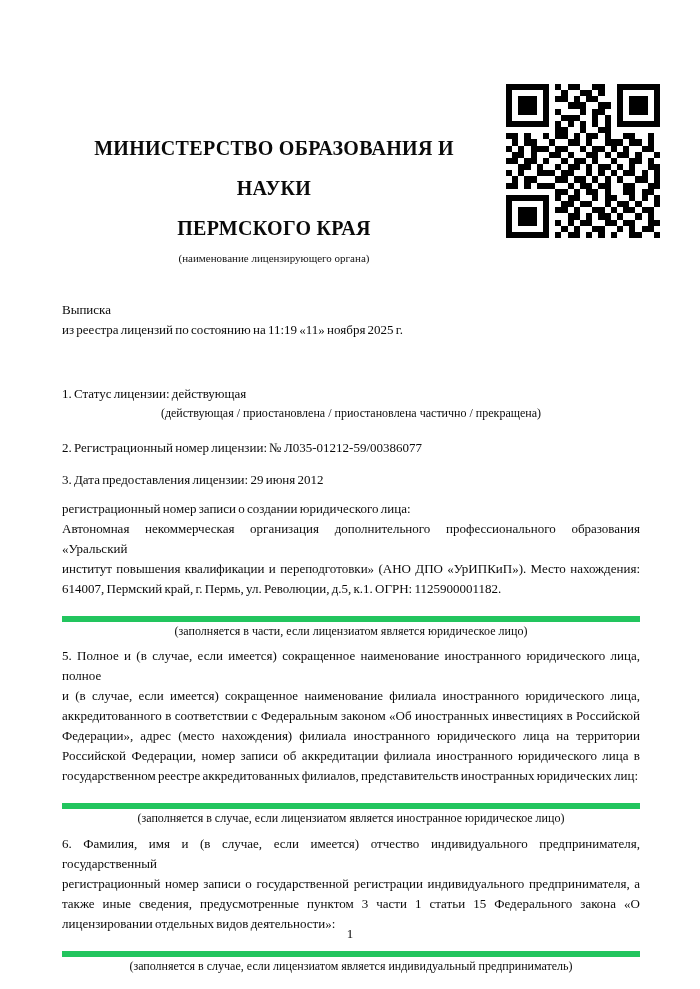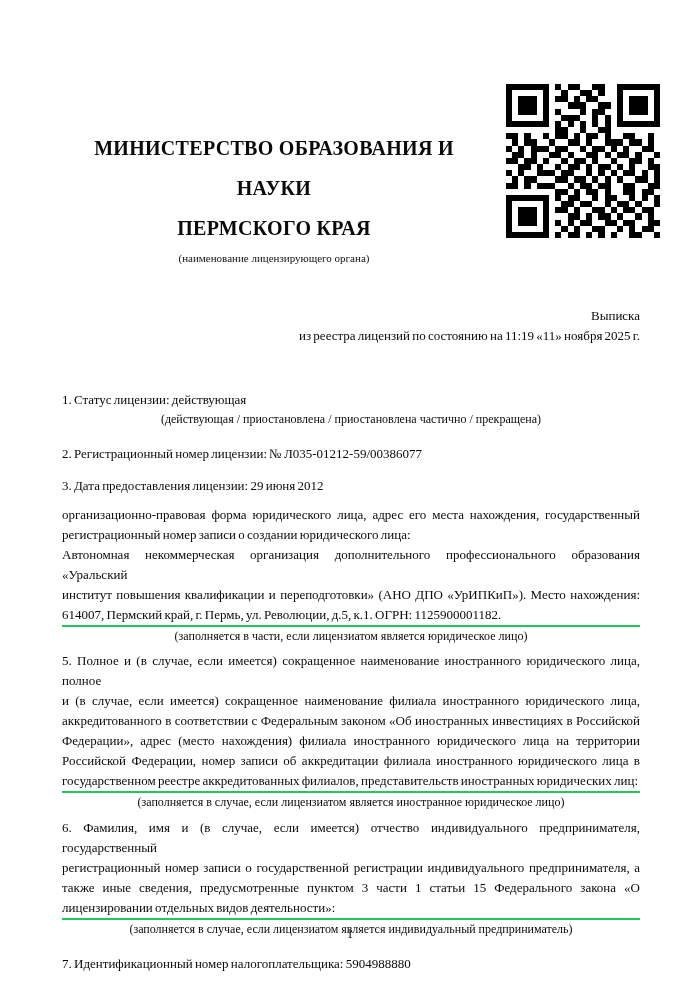--- a/index.html
+++ b/index.html
@@ -27,26 +27,26 @@
     position: absolute; left: 506px; top: 84px; width: 154px; height: 154px;
     shape-rendering: crispEdges;
   }
   .qr rect { fill: #000000; }
   
   .content {
     position: absolute; left: 62px; top: 300px; width: 578px;
     font-size: 13px; line-height: 20px;
     word-spacing: -1px;
   }
-  .doc-title { margin-top: 6px; text-align: right; }
+  .doc-title { margin-top: 0; text-align: left; }
   .line { margin: 0; }
   .para { margin: 0; }
   .jl { text-align: justify; text-align-last: justify; }
   .jl.last { text-align: left; text-align-last: left; }
-  .underlined { border-bottom: 2px solid #22c55e; padding-bottom: 0px; }
+  .underlined { border-bottom: 6px solid #22c55e; padding-bottom: 17px; }
   .caption {
     font-size: 12px; line-height: 14px; text-align: center;
     margin-top: 2px; word-spacing: 0;
   }
   .mt27 { margin-top: 44px; }
   .mt18 { margin-top: 18px; }
   .mt12 { margin-top: 12px; }
   .mt9  { margin-top: 9px; }
   .mt8  { margin-top: 8px; }
   .mt22 { margin-top: 18px; }
@@ -405,21 +405,20 @@
   </div>
 
   <p class="line mt27">1. Статус лицензии: действующая</p>
   <div class="caption">(действующая / приостановлена / приостановлена частично / прекращена)</div>
 
   <p class="line mt18">2. Регистрационный номер лицензии: № Л035-01212-59/00386077</p>
 
   <p class="line mt12">3. Дата предоставления лицензии: 29 июня 2012</p>
 
   <div class="para mt9">
-      <div class="jl">организационно-правовая форма юридического лица, адрес его места нахождения, государственный</div>
       <div class="jl last">регистрационный номер записи о создании юридического лица:</div>
     </div>
   <div class="para underlined">
       <div class="jl">Автономная некоммерческая организация дополнительного профессионального образования «Уральский</div>
       <div class="jl">институт повышения квалификации и переподготовки» (АНО ДПО «УрИПКиП»). Место нахождения:</div>
       <div class="jl last">614007, Пермский край, г. Пермь, ул. Революции, д.5, к.1. ОГРН: 1125900001182.</div>
     </div>
   <div class="caption">(заполняется в части, если лицензиатом является юридическое лицо)</div>
 
   <div class="para underlined mt8">

